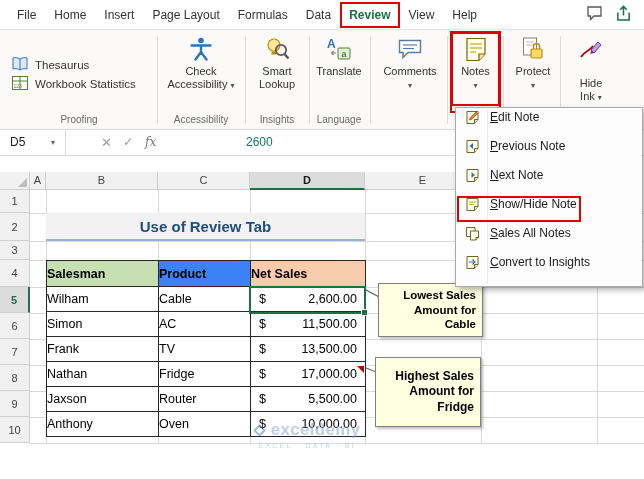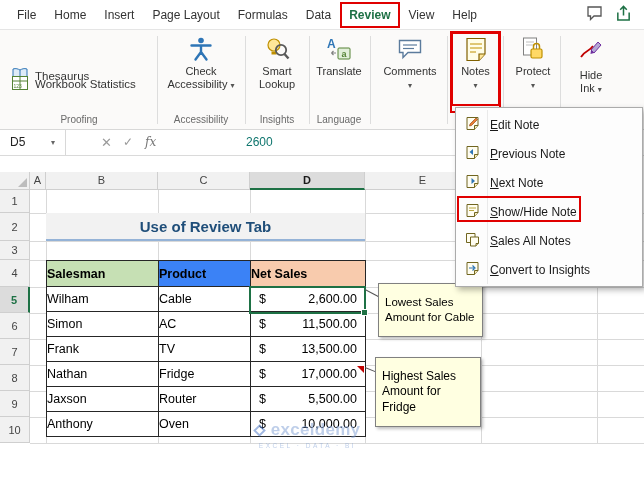--- a/index.html
+++ b/index.html
@@ -18,21 +18,21 @@
   .ribbon{position:absolute;left:0;top:30px;width:644px;height:100px;background:#FBFAF9;
           border-bottom:1px solid #D8D8D8}
   .rdiv{position:absolute;top:6px;height:88px;width:1px;background:#DDDDDD}
   .glabel{position:absolute;top:84px;font-size:10px;color:#6a6a6a;text-align:center}
   .sm-btn{position:absolute;left:8px;height:19px;display:flex;align-items:center;gap:6px;
           font-size:11.5px;color:#333;padding:0 3px;white-space:nowrap}
   .big-btn{position:absolute;top:3px;height:78px;text-align:center;font-size:11px;color:#333;line-height:13px}
   .bb-icon{display:block;height:32px;padding-top:3px}
   .chev{font-size:8px;color:#555}
   .chev-block{display:block;font-size:8px;color:#555;margin-top:1px}
-  .narrow{display:block;width:36px;margin:4px auto}
+  .narrow{display:block;width:36px;margin:12px auto}
 
   
   .fbar{position:absolute;left:0;top:130px;width:644px;height:26px;background:#fff;
         border-bottom:1px solid #DADADA}
   .namebox{position:absolute;left:0;top:0;width:66px;height:25px;border-right:1px solid #D8D8D8;
            line-height:25px;padding-left:10px;font-size:12px;color:#222}
   .nb-arrow{position:absolute;left:51px;top:0;line-height:25px;font-size:8px;color:#666}
   .fb-x{position:absolute;left:101px;line-height:25px;color:#9a9a9a;font-size:13px}
   .fb-check{position:absolute;left:123px;line-height:25px;color:#9a9a9a;font-size:12px}
   .fb-fx{position:absolute;left:145px;line-height:25px;color:#767676;font-size:12px;
@@ -63,37 +63,37 @@
   .data-table td{height:25px}
   .h-salesman{background:#C6E0B4}.h-product{background:#3b82f6}.h-netsales{background:#F8CBAD}
   .money-wrap{display:flex;justify-content:space-between;padding:0 8px}
   .sel-border{position:absolute;left:249px;top:286px;width:117px;height:28px;border:2px solid #1E7145;z-index:5}
   .sel-border:after{content:"";position:absolute;right:-4px;bottom:-4px;width:5px;height:5px;
                     background:#1E7145;border:1px solid #fff}
   .note-tri{position:absolute;width:0;height:0;border-left:7px solid transparent;
             border-top:7px solid #C00000;z-index:4}
   .conn{position:absolute;height:0;border-top:1px solid #555;transform-origin:left center;z-index:6}
   .note-box{position:absolute;background:#FFFFE1;border:1px solid #808080;
-            box-shadow:2px 2px 3px rgba(0,0,0,.25);font-weight:normal;font-size:11.5px;line-height:1.3;
-            display:flex;align-items:center;justify-content:center;text-align:left;
+            box-shadow:2px 2px 3px rgba(0,0,0,.25);font-weight:bold;font-size:11.5px;line-height:1.3;
+            display:flex;align-items:center;justify-content:center;text-align:right;
             padding:10px 6px;color:#000;z-index:7}
 
   
   .watermark{position:absolute;left:230px;top:420px;width:155px;text-align:center;opacity:.5;z-index:8}
   .wm-row{display:flex;align-items:center;justify-content:center}
   .wm-diamond{display:inline-block;width:9px;height:9px;border:2px solid #4472C4;
               transform:rotate(45deg);margin-right:7px}
   .wm-brand{font-size:17px;font-weight:bold;color:#7F9FD4;letter-spacing:.3px}
   .wm-tag{font-size:6.5px;letter-spacing:2.5px;color:#7F9FD4;margin-top:2px}
 
   
   .notes-menu{position:absolute;left:455px;top:107px;width:188px;background:#FDFDFD;
               border:1px solid #ABABAB;box-shadow:3px 3px 6px rgba(0,0,0,.3);padding:2px 0;z-index:20}
   .notes-menu:before{content:"";position:absolute;left:31px;top:2px;bottom:2px;width:1px;background:#EAEAEA}
-  .menu-item{height:29px;display:flex;align-items:center;gap:10px;padding-left:9px;font-size:12px;color:#1a1a1a}
+  .menu-item{height:29px;display:flex;align-items:flex-start;gap:10px;padding-left:9px;font-size:12px;color:#1a1a1a}
   .mi-label{display:inline-block}
   .mi-label::first-letter{text-decoration:underline}
 
   
   .red-box{position:absolute;border:2px solid #E00000;z-index:30;pointer-events:none}
 </style>
 </head>
 <body>
 
 <div class="app">
@@ -118,21 +118,21 @@
         <svg width="17" height="17" viewBox="0 0 18 18">
             <path d="M3 8 v8 h12 v-8" fill="none" stroke="#1E7145" stroke-width="1.6"></path>
             <path d="M9 11 V2 M5.5 5 L9 1.5 L12.5 5" stroke="#1E7145" stroke-width="1.6" fill="none"></path>
           </svg>
       </span>
     </span>
   </div>
 
   <div class="ribbon">
 
-    <div class="sm-btn" style="top:36px">
+    <div class="sm-btn" style="top:25px">
       <span>
         <svg width="18" height="18" viewBox="0 0 18 18">
             <path d="M2 3 C5 2 7 3 9 4 C11 3 13 2 16 3 V14 C13 13 11 14 9 15 C7 14 5 13 2 14 Z" fill="#DEEBF7" stroke="#2E75B6"></path>
             <line x1="9" y1="4" x2="9" y2="15" stroke="#2E75B6"></line>
           </svg>
       </span>
       <span>Thesaurus</span>
     </div>
     <div class="sm-btn" style="top:44px">
       <span>

